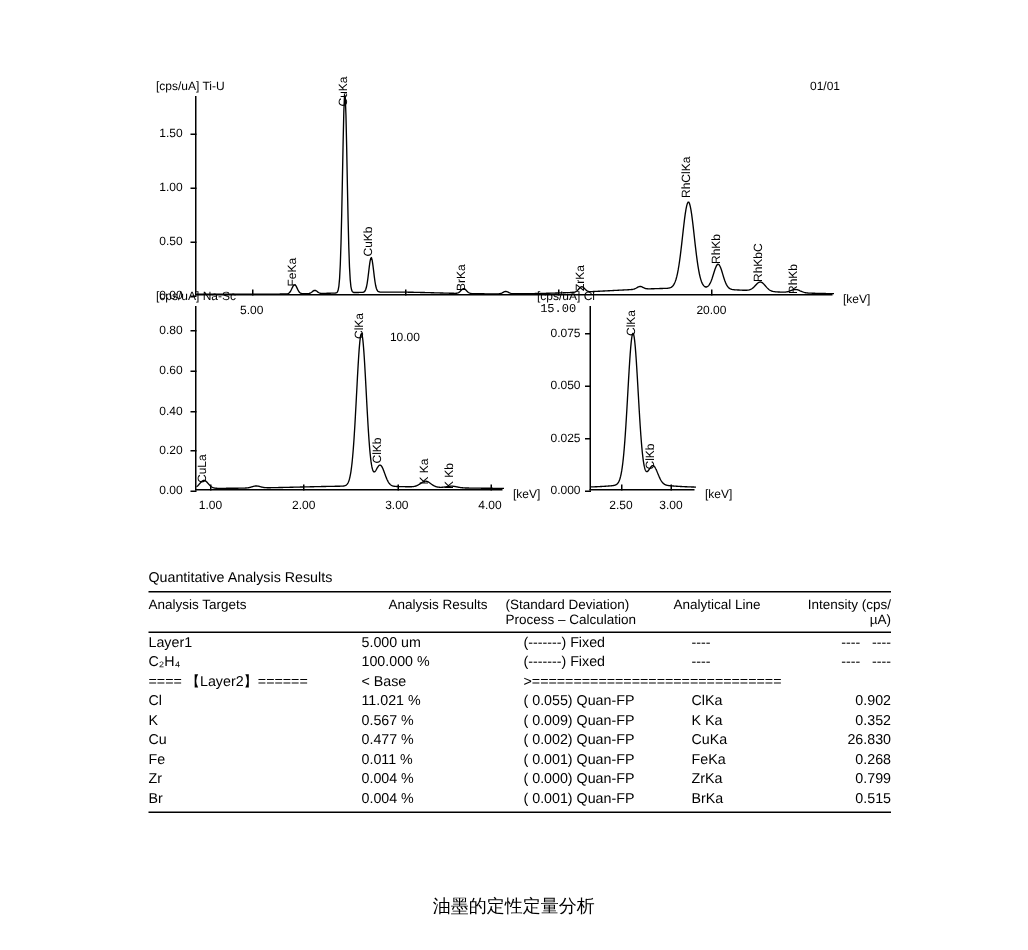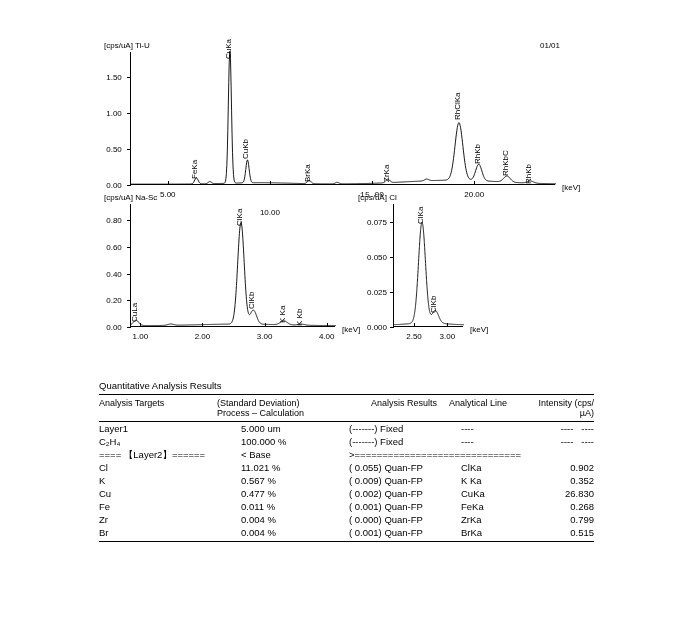--- a/index.html
+++ b/index.html
@@ -31,21 +31,21 @@
   .c5{width:auto;flex:1;text-align:right;}
   .row{display:flex;line-height:13px;white-space:pre;}
   .row .c2{text-align:left;padding-right:0;padding-left:24px;}
   .caption{position:absolute;left:0;top:596px;width:685px;text-align:center;font-size:12px;}
 </style>
 </head>
 <body>
 
 <div class="wrap">
 
-  <div class="chart" id="chart-main" style="left:0;top:4px;width:685px;height:195px;">
+  <div class="chart" id="chart-main" style="left:0;top:16px;width:685px;height:195px;">
     <div class="hdr" style="left:104px;top:37px;">[cps/uA] Ti-U</div>
     <div class="hdr" style="left:540px;top:37px;">01/01</div>
     <div class="plot" id="plot-main" style="left:130px;top:48px;width:425px;height:133px;">
         <svg width="425" height="133">
           <path d="M0.00 132.14 L0.47 132.14 L0.94 132.14 L1.42 132.14 L1.89 132.14 L2.36 132.14 L2.83 132.14 L3.31 132.14 L3.78 132.14 L4.25 132.14 L4.72 132.14 L5.19 132.14 L5.67 132.14 L6.14 132.14 L6.61 132.14 L7.08 132.14 L7.56 132.14 L8.03 132.14 L8.50 132.14 L8.97 132.14 L9.44 132.14 L9.92 132.14 L10.39 132.14 L10.86 132.14 L11.33 132.14 L11.81 132.14 L12.28 132.14 L12.75 132.14 L13.22 132.14 L13.69 132.14 L14.17 132.14 L14.64 132.14 L15.11 132.13 L15.58 132.13 L16.06 132.13 L16.53 132.13 L17.00 132.13 L17.47 132.13 L17.94 132.13 L18.42 132.13 L18.89 132.13 L19.36 132.13 L19.83 132.13 L20.31 132.13 L20.78 132.13 L21.25 132.13 L21.72 132.13 L22.19 132.13 L22.67 132.13 L23.14 132.13 L23.61 132.13 L24.08 132.13 L24.56 132.13 L25.03 132.13 L25.50 132.13 L25.97 132.13 L26.44 132.13 L26.92 132.13 L27.39 132.13 L27.86 132.13 L28.33 132.13 L28.81 132.13 L29.28 132.13 L29.75 132.13 L30.22 132.13 L30.69 132.12 L31.17 132.12 L31.64 132.12 L32.11 132.12 L32.58 132.12 L33.06 132.12 L33.53 132.12 L34.00 132.12 L34.47 132.12 L34.94 132.12 L35.42 132.12 L35.89 132.12 L36.36 132.12 L36.83 132.12 L37.31 132.11 L37.78 132.11 L38.25 132.11 L38.72 132.11 L39.19 132.11 L39.67 132.11 L40.14 132.11 L40.61 132.11 L41.08 132.11 L41.56 132.10 L42.03 132.10 L42.50 132.10 L42.97 132.10 L43.44 132.10 L43.92 132.10 L44.39 132.09 L44.86 132.09 L45.33 132.09 L45.81 132.09 L46.28 132.09 L46.75 132.09 L47.22 132.08 L47.69 132.08 L48.17 132.08 L48.64 132.08 L49.11 132.07 L49.58 132.07 L50.06 132.07 L50.53 132.07 L51.00 132.06 L51.47 132.06 L51.94 132.06 L52.42 132.06 L52.89 132.05 L53.36 132.05 L53.83 132.05 L54.31 132.04 L54.78 132.04 L55.25 132.04 L55.72 132.03 L56.19 132.03 L56.67 132.03 L57.14 132.02 L57.61 132.02 L58.08 132.01 L58.56 132.01 L59.03 132.00 L59.50 131.98 L59.97 131.95 L60.44 131.89 L60.92 131.77 L61.39 131.55 L61.86 131.20 L62.33 130.67 L62.81 129.94 L63.28 129.04 L63.75 128.04 L64.22 127.07 L64.69 126.30 L65.17 125.88 L65.64 125.89 L66.11 126.33 L66.58 127.11 L67.06 128.07 L67.53 129.06 L68.00 129.94 L68.47 130.64 L68.94 131.14 L69.42 131.47 L69.89 131.67 L70.36 131.77 L70.83 131.82 L71.31 131.84 L71.78 131.84 L72.25 131.84 L72.72 131.83 L73.19 131.82 L73.67 131.80 L74.14 131.78 L74.61 131.73 L75.08 131.64 L75.56 131.51 L76.03 131.30 L76.50 131.01 L76.97 130.66 L77.44 130.27 L77.92 129.92 L78.39 129.66 L78.86 129.56 L79.33 129.64 L79.81 129.87 L80.28 130.20 L80.75 130.56 L81.22 130.90 L81.69 131.17 L82.17 131.36 L82.64 131.48 L83.11 131.55 L83.58 131.58 L84.06 131.59 L84.53 131.59 L85.00 131.58 L85.47 131.57 L85.94 131.56 L86.42 131.54 L86.89 131.53 L87.36 131.52 L87.83 131.51 L88.31 131.50 L88.78 131.48 L89.25 131.47 L89.72 131.46 L90.19 131.45 L90.67 131.44 L91.14 131.42 L91.61 131.41 L92.08 131.39 L92.56 131.36 L93.03 131.28 L93.50 131.09 L93.97 130.58 L94.44 129.37 L94.92 126.74 L95.39 121.59 L95.86 112.54 L96.33 98.36 L96.81 78.73 L97.28 55.00 L97.75 30.60 L98.22 10.42 L98.69 -0.66 L99.17 0.29 L99.64 13.00 L100.11 34.14 L100.58 58.72 L101.06 81.96 L101.53 100.76 L102.00 114.07 L102.47 122.40 L102.94 127.06 L103.42 129.38 L103.89 130.42 L104.36 130.84 L104.83 130.98 L105.31 131.02 L105.78 131.02 L106.25 131.02 L106.72 131.01 L107.19 130.99 L107.67 130.98 L108.14 130.97 L108.61 130.96 L109.08 130.95 L109.56 130.94 L110.03 130.92 L110.50 130.89 L110.97 130.83 L111.44 130.69 L111.92 130.41 L112.39 129.85 L112.86 128.85 L113.33 127.19 L113.81 124.73 L114.28 121.45 L114.75 117.58 L115.22 113.60 L115.69 110.24 L116.17 108.19 L116.64 107.92 L117.11 109.51 L117.58 112.57 L118.06 116.44 L118.53 120.38 L119.00 123.84 L119.47 126.52 L119.94 128.36 L120.42 129.51 L120.89 130.15 L121.36 130.48 L121.83 130.63 L122.31 130.69 L122.78 130.71 L123.25 130.72 L123.72 130.72 L124.19 130.71 L124.67 130.71 L125.14 130.71 L125.61 130.71 L126.08 130.70 L126.56 130.70 L127.03 130.70 L127.50 130.70 L127.97 130.70 L128.44 130.70 L128.92 130.70 L129.39 130.70 L129.86 130.70 L130.33 130.70 L130.81 130.70 L131.28 130.70 L131.75 130.71 L132.22 130.71 L132.69 130.71 L133.17 130.71 L133.64 130.72 L134.11 130.72 L134.58 130.72 L135.06 130.73 L135.53 130.73 L136.00 130.74 L136.47 130.74 L136.94 130.75 L137.42 130.75 L137.89 130.76 L138.36 130.76 L138.83 130.77 L139.31 130.78 L139.78 130.78 L140.25 130.79 L140.72 130.80 L141.19 130.80 L141.67 130.81 L142.14 130.82 L142.61 130.83 L143.08 130.84 L143.56 130.85 L144.03 130.85 L144.50 130.86 L144.97 130.87 L145.44 130.88 L145.92 130.89 L146.39 130.90 L146.86 130.91 L147.33 130.92 L147.81 130.93 L148.28 130.94 L148.75 130.95 L149.22 130.97 L149.69 130.98 L150.17 130.99 L150.64 131.00 L151.11 131.01 L151.58 131.02 L152.06 131.03 L152.53 131.05 L153.00 131.06 L153.47 131.07 L153.94 131.08 L154.42 131.09 L154.89 131.11 L155.36 131.12 L155.83 131.13 L156.31 131.14 L156.78 131.16 L157.25 131.17 L157.72 131.18 L158.19 131.19 L158.67 131.21 L159.14 131.22 L159.61 131.23 L160.08 131.25 L160.56 131.26 L161.03 131.27 L161.50 131.28 L161.97 131.30 L162.44 131.31 L162.92 131.32 L163.39 131.33 L163.86 131.35 L164.33 131.36 L164.81 131.37 L165.28 131.38 L165.75 131.40 L166.22 131.41 L166.69 131.42 L167.17 131.43 L167.64 131.44 L168.11 131.46 L168.58 131.47 L169.06 131.48 L169.53 131.49 L170.00 131.50 L170.47 131.51 L170.94 131.52 L171.42 131.53 L171.89 131.54 L172.36 131.54 L172.83 131.52 L173.31 131.48 L173.78 131.40 L174.25 131.27 L174.72 131.05 L175.19 130.75 L175.67 130.35 L176.14 129.88 L176.61 129.39 L177.08 128.94 L177.56 128.61 L178.03 128.45 L178.50 128.50 L178.97 128.75 L179.44 129.16 L179.92 129.65 L180.39 130.15 L180.86 130.62 L181.33 131.00 L181.81 131.28 L182.28 131.48 L182.75 131.61 L183.22 131.69 L183.69 131.74 L184.17 131.76 L184.64 131.78 L185.11 131.79 L185.58 131.80 L186.06 131.80 L186.53 131.81 L187.00 131.82 L187.47 131.82 L187.94 131.83 L188.42 131.83 L188.89 131.84 L189.36 131.84 L189.83 131.85 L190.31 131.85 L190.78 131.86 L191.25 131.86 L191.72 131.86 L192.19 131.87 L192.67 131.87 L193.14 131.88 L193.61 131.88 L194.08 131.88 L194.56 131.88 L195.03 131.89 L195.50 131.89 L195.97 131.89 L196.44 131.89 L196.92 131.90 L197.39 131.90 L197.86 131.90 L198.33 131.90 L198.81 131.90 L199.28 131.90 L199.75 131.90 L200.22 131.90 L200.69 131.89 L201.17 131.87 L201.64 131.83 L202.11 131.77 L202.58 131.67 L203.06 131.53 L203.53 131.34 L204.00 131.11 L204.47 130.87 L204.94 130.63 L205.42 130.45 L205.89 130.34 L206.36 130.33 L206.83 130.42 L207.31 130.59 L207.78 130.82 L208.25 131.06 L208.72 131.29 L209.19 131.48 L209.67 131.63 L210.14 131.73 L210.61 131.79 L211.08 131.83 L211.56 131.85 L212.03 131.86 L212.50 131.86 L212.97 131.86 L213.44 131.85 L213.92 131.85 L214.39 131.85 L214.86 131.84 L215.33 131.84 L215.81 131.83 L216.28 131.83 L216.75 131.82 L217.22 131.82 L217.69 131.81 L218.17 131.81 L218.64 131.80 L219.11 131.79 L219.58 131.79 L220.06 131.78 L220.53 131.77 L221.00 131.77 L221.47 131.76 L221.94 131.75 L222.42 131.74 L222.89 131.74 L223.36 131.73 L223.83 131.72 L224.31 131.71 L224.78 131.71 L225.25 131.70 L225.72 131.69 L226.19 131.68 L226.67 131.67 L227.14 131.66 L227.61 131.65 L228.08 131.64 L228.56 131.63 L229.03 131.62 L229.50 131.61 L229.97 131.60 L230.44 131.59 L230.92 131.58 L231.39 131.57 L231.86 131.56 L232.33 131.55 L232.81 131.54 L233.28 131.53 L233.75 131.51 L234.22 131.50 L234.69 131.49 L235.17 131.48 L235.64 131.46 L236.11 131.45 L236.58 131.44 L237.06 131.43 L237.53 131.41 L238.00 131.40 L238.47 131.39 L238.94 131.37 L239.42 131.36 L239.89 131.34 L240.36 131.33 L240.83 131.31 L241.31 131.30 L241.78 131.28 L242.25 131.27 L242.72 131.25 L243.19 131.24 L243.67 131.22 L244.14 131.21 L244.61 131.19 L245.08 131.17 L245.56 131.16 L246.03 131.14 L246.50 131.12 L246.97 131.11 L247.44 131.09 L247.92 131.07 L248.39 131.05 L248.86 131.04 L249.33 131.02 L249.81 131.00 L250.28 130.97 L250.75 130.94 L251.22 130.89 L251.69 130.82 L252.17 130.71 L252.64 130.54 L253.11 130.30 L253.58 129.97 L254.06 129.54 L254.53 129.04 L255.00 128.49 L255.47 127.96 L255.94 127.52 L256.42 127.22 L256.89 127.11 L257.36 127.22 L257.83 127.51 L258.31 127.94 L258.78 128.44 L259.25 128.94 L259.72 129.39 L260.19 129.75 L260.67 130.02 L261.14 130.20 L261.61 130.32 L262.08 130.38 L262.56 130.40 L263.03 130.40 L263.50 130.39 L263.97 130.37 L264.44 130.35 L264.92 130.33 L265.39 130.31 L265.86 130.29 L266.33 130.26 L266.81 130.24 L267.28 130.22 L267.75 130.19 L268.22 130.17 L268.69 130.15 L269.17 130.12 L269.64 130.10 L270.11 130.07 L270.58 130.05 L271.06 130.03 L271.53 130.00 L272.00 129.98 L272.47 129.95 L272.94 129.93 L273.42 129.90 L273.89 129.88 L274.36 129.86 L274.83 129.83 L275.31 129.81 L275.78 129.78 L276.25 129.76 L276.72 129.73 L277.19 129.71 L277.67 129.68 L278.14 129.66 L278.61 129.63 L279.08 129.61 L279.56 129.59 L280.03 129.56 L280.50 129.54 L280.97 129.51 L281.44 129.49 L281.92 129.46 L282.39 129.44 L282.86 129.42 L283.33 129.39 L283.81 129.37 L284.28 129.34 L284.75 129.32 L285.22 129.30 L285.69 129.27 L286.17 129.25 L286.64 129.23 L287.11 129.20 L287.58 129.18 L288.06 129.16 L288.53 129.13 L289.00 129.10 L289.47 129.07 L289.94 129.03 L290.42 128.98 L290.89 128.91 L291.36 128.80 L291.83 128.67 L292.31 128.49 L292.78 128.27 L293.25 128.02 L293.72 127.75 L294.19 127.48 L294.67 127.26 L295.14 127.09 L295.61 127.02 L296.08 127.03 L296.56 127.14 L297.03 127.32 L297.50 127.54 L297.97 127.77 L298.44 127.99 L298.92 128.17 L299.39 128.32 L299.86 128.43 L300.33 128.49 L300.81 128.53 L301.28 128.55 L301.75 128.55 L302.22 128.55 L302.69 128.54 L303.17 128.52 L303.64 128.51 L304.11 128.49 L304.58 128.48 L305.06 128.47 L305.53 128.45 L306.00 128.44 L306.47 128.42 L306.94 128.41 L307.42 128.40 L307.89 128.38 L308.36 128.37 L308.83 128.36 L309.31 128.35 L309.78 128.34 L310.25 128.33 L310.72 128.31 L311.19 128.30 L311.67 128.29 L312.14 128.27 L312.61 128.26 L313.08 128.23 L313.56 128.20 L314.03 128.16 L314.50 128.10 L314.97 128.02 L315.44 127.91 L315.92 127.75 L316.39 127.54 L316.86 127.24 L317.33 126.84 L317.81 126.31 L318.28 125.61 L318.75 124.72 L319.22 123.59 L319.69 122.18 L320.17 120.46 L320.64 118.40 L321.11 115.97 L321.58 113.16 L322.06 109.98 L322.53 106.46 L323.00 102.63 L323.47 98.56 L323.94 94.36 L324.42 90.13 L324.89 86.00 L325.36 82.10 L325.83 78.58 L326.31 75.59 L326.78 73.22 L327.25 71.60 L327.72 70.79 L328.19 70.82 L328.67 71.69 L329.14 73.36 L329.61 75.77 L330.08 78.81 L330.56 82.36 L331.03 86.29 L331.50 90.44 L331.97 94.68 L332.44 98.89 L332.92 102.95 L333.39 106.77 L333.86 110.29 L334.33 113.45 L334.81 116.24 L335.28 118.66 L335.75 120.71 L336.22 122.41 L336.69 123.80 L337.17 124.90 L337.64 125.76 L338.11 126.41 L338.58 126.87 L339.06 127.17 L339.53 127.31 L340.00 127.32 L340.47 127.17 L340.94 126.87 L341.42 126.41 L341.89 125.78 L342.36 124.97 L342.83 123.97 L343.31 122.79 L343.78 121.46 L344.25 120.01 L344.72 118.49 L345.19 116.98 L345.67 115.55 L346.14 114.29 L346.61 113.27 L347.08 112.56 L347.56 112.21 L348.03 112.25 L348.50 112.68 L348.97 113.47 L349.44 114.56 L349.92 115.88 L350.39 117.37 L350.86 118.92 L351.33 120.47 L351.81 121.96 L352.28 123.32 L352.75 124.53 L353.22 125.56 L353.69 126.43 L354.17 127.13 L354.64 127.68 L355.11 128.10 L355.58 128.42 L356.06 128.66 L356.53 128.83 L357.00 128.95 L357.47 129.04 L357.94 129.11 L358.42 129.16 L358.89 129.20 L359.36 129.23 L359.83 129.26 L360.31 129.29 L360.78 129.31 L361.25 129.34 L361.72 129.36 L362.19 129.38 L362.67 129.41 L363.14 129.43 L363.61 129.45 L364.08 129.47 L364.56 129.49 L365.03 129.51 L365.50 129.52 L365.97 129.52 L366.44 129.51 L366.92 129.49 L367.39 129.46 L367.86 129.39 L368.33 129.30 L368.81 129.17 L369.28 128.99 L369.75 128.77 L370.22 128.49 L370.69 128.15 L371.17 127.76 L371.64 127.32 L372.11 126.84 L372.58 126.34 L373.06 125.83 L373.53 125.34 L374.00 124.89 L374.47 124.51 L374.94 124.22 L375.42 124.04 L375.89 123.98 L376.36 124.05 L376.83 124.24 L377.31 124.55 L377.78 124.95 L378.25 125.43 L378.72 125.95 L379.19 126.51 L379.67 127.06 L380.14 127.60 L380.61 128.10 L381.08 128.56 L381.56 128.96 L382.03 129.30 L382.50 129.59 L382.97 129.83 L383.44 130.02 L383.92 130.17 L384.39 130.29 L384.86 130.38 L385.33 130.45 L385.81 130.51 L386.28 130.55 L386.75 130.59 L387.22 130.62 L387.69 130.65 L388.17 130.67 L388.64 130.69 L389.11 130.71 L389.58 130.73 L390.06 130.74 L390.53 130.75 L391.00 130.76 L391.47 130.75 L391.94 130.74 L392.42 130.71 L392.89 130.67 L393.36 130.60 L393.83 130.52 L394.31 130.42 L394.78 130.29 L395.25 130.14 L395.72 129.97 L396.19 129.79 L396.67 129.61 L397.14 129.43 L397.61 129.27 L398.08 129.14 L398.56 129.04 L399.03 128.98 L399.50 128.98 L399.97 129.03 L400.44 129.12 L400.92 129.26 L401.39 129.43 L401.86 129.63 L402.33 129.85 L402.81 130.06 L403.28 130.27 L403.75 130.47 L404.22 130.65 L404.69 130.81 L405.17 130.95 L405.64 131.06 L406.11 131.15 L406.58 131.23 L407.06 131.28 L407.53 131.33 L408.00 131.37 L408.47 131.40 L408.94 131.42 L409.42 131.44 L409.89 131.46 L410.36 131.47 L410.83 131.49 L411.31 131.50 L411.78 131.52 L412.25 131.53 L412.72 131.54 L413.19 131.55 L413.67 131.56 L414.14 131.57 L414.61 131.59 L415.08 131.60 L415.56 131.61 L416.03 131.62 L416.50 131.63 L416.97 131.64 L417.44 131.65 L417.92 131.66 L418.39 131.67 L418.86 131.68 L419.33 131.69 L419.81 131.70 L420.28 131.71 L420.75 131.72 L421.22 131.73 L421.69 131.74 L422.17 131.74 L422.64 131.75 L423.11 131.76 L423.58 131.77 L424.06 131.78 L424.53 131.79 L425.00 131.79 " fill="none" stroke="#000" stroke-width="0.9"></path>
         </svg>
         <div class="ytick" style="left: -30px; width: 26px; top: 133px;">0.00</div>
         <div class="ytickmark" style="left: -4px; top: 133px;"></div>
         <div class="ytick" style="left: -30px; width: 26px; top: 97.0541px;">0.50</div>
         <div class="ytickmark" style="left: -4px; top: 97.0541px;"></div>
@@ -139,36 +139,37 @@
         <div class="peaklabel" style="left: 31px; top: 10.7727px;">ClKa</div>
         <div class="peaklabel" style="left: 44.3333px; top: 100.227px;">ClKb</div>
       </div>
   </div>
 
   <div class="tbl">
     <div class="title">Quantitative Analysis Results</div>
     <div class="rule"></div>
     <div class="thead">
       <div class="c c1">Analysis Targets</div>
+      <div class="c c2">Analysis Results</div>
       <div class="c c3">
         <div>(Standard Deviation)</div>
         <div>Process – Calculation</div>
       </div>
-      <div class="c c2">Analysis Results</div>
       <div class="c c4">Analytical Line</div>
       <div class="c c5">Intensity (cps/µA)</div>
     </div>
     <div class="rule"></div>
     <div id="table-body">
         <div class="row"><div class="c c1">Layer1</div><div class="c c2">5.000 um</div><div class="c c3">(-------) Fixed</div><div class="c c4">----</div><div class="c c5">----   ----</div></div>
         <div class="row"><div class="c c1">C₂H₄</div><div class="c c2">100.000 %</div><div class="c c3">(-------) Fixed</div><div class="c c4">----</div><div class="c c5">----   ----</div></div>
         <div class="row"><div class="c c1">==== 【Layer2】======</div><div class="c c2">&lt; Base</div><div class="c c3">&gt;==============================</div><div class="c c4"></div><div class="c c5"></div></div>
         <div class="row"><div class="c c1">Cl</div><div class="c c2">11.021 %</div><div class="c c3">( 0.055) Quan-FP</div><div class="c c4">ClKa</div><div class="c c5">0.902</div></div>
         <div class="row"><div class="c c1">K</div><div class="c c2">0.567 %</div><div class="c c3">( 0.009) Quan-FP</div><div class="c c4">K Ka</div><div class="c c5">0.352</div></div>
         <div class="row"><div class="c c1">Cu</div><div class="c c2">0.477 %</div><div class="c c3">( 0.002) Quan-FP</div><div class="c c4">CuKa</div><div class="c c5">26.830</div></div>
         <div class="row"><div class="c c1">Fe</div><div class="c c2">0.011 %</div><div class="c c3">( 0.001) Quan-FP</div><div class="c c4">FeKa</div><div class="c c5">0.268</div></div>
         <div class="row"><div class="c c1">Zr</div><div class="c c2">0.004 %</div><div class="c c3">( 0.000) Quan-FP</div><div class="c c4">ZrKa</div><div class="c c5">0.799</div></div>
         <div class="row"><div class="c c1">Br</div><div class="c c2">0.004 %</div><div class="c c3">( 0.001) Quan-FP</div><div class="c c4">BrKa</div><div class="c c5">0.515</div></div>
       </div>
     <div class="rule" style="margin-top:2px;"></div>
   </div>
 
+  <div class="caption">油墨的定性定量分析</div>
 </div>
 
 </body></html>

